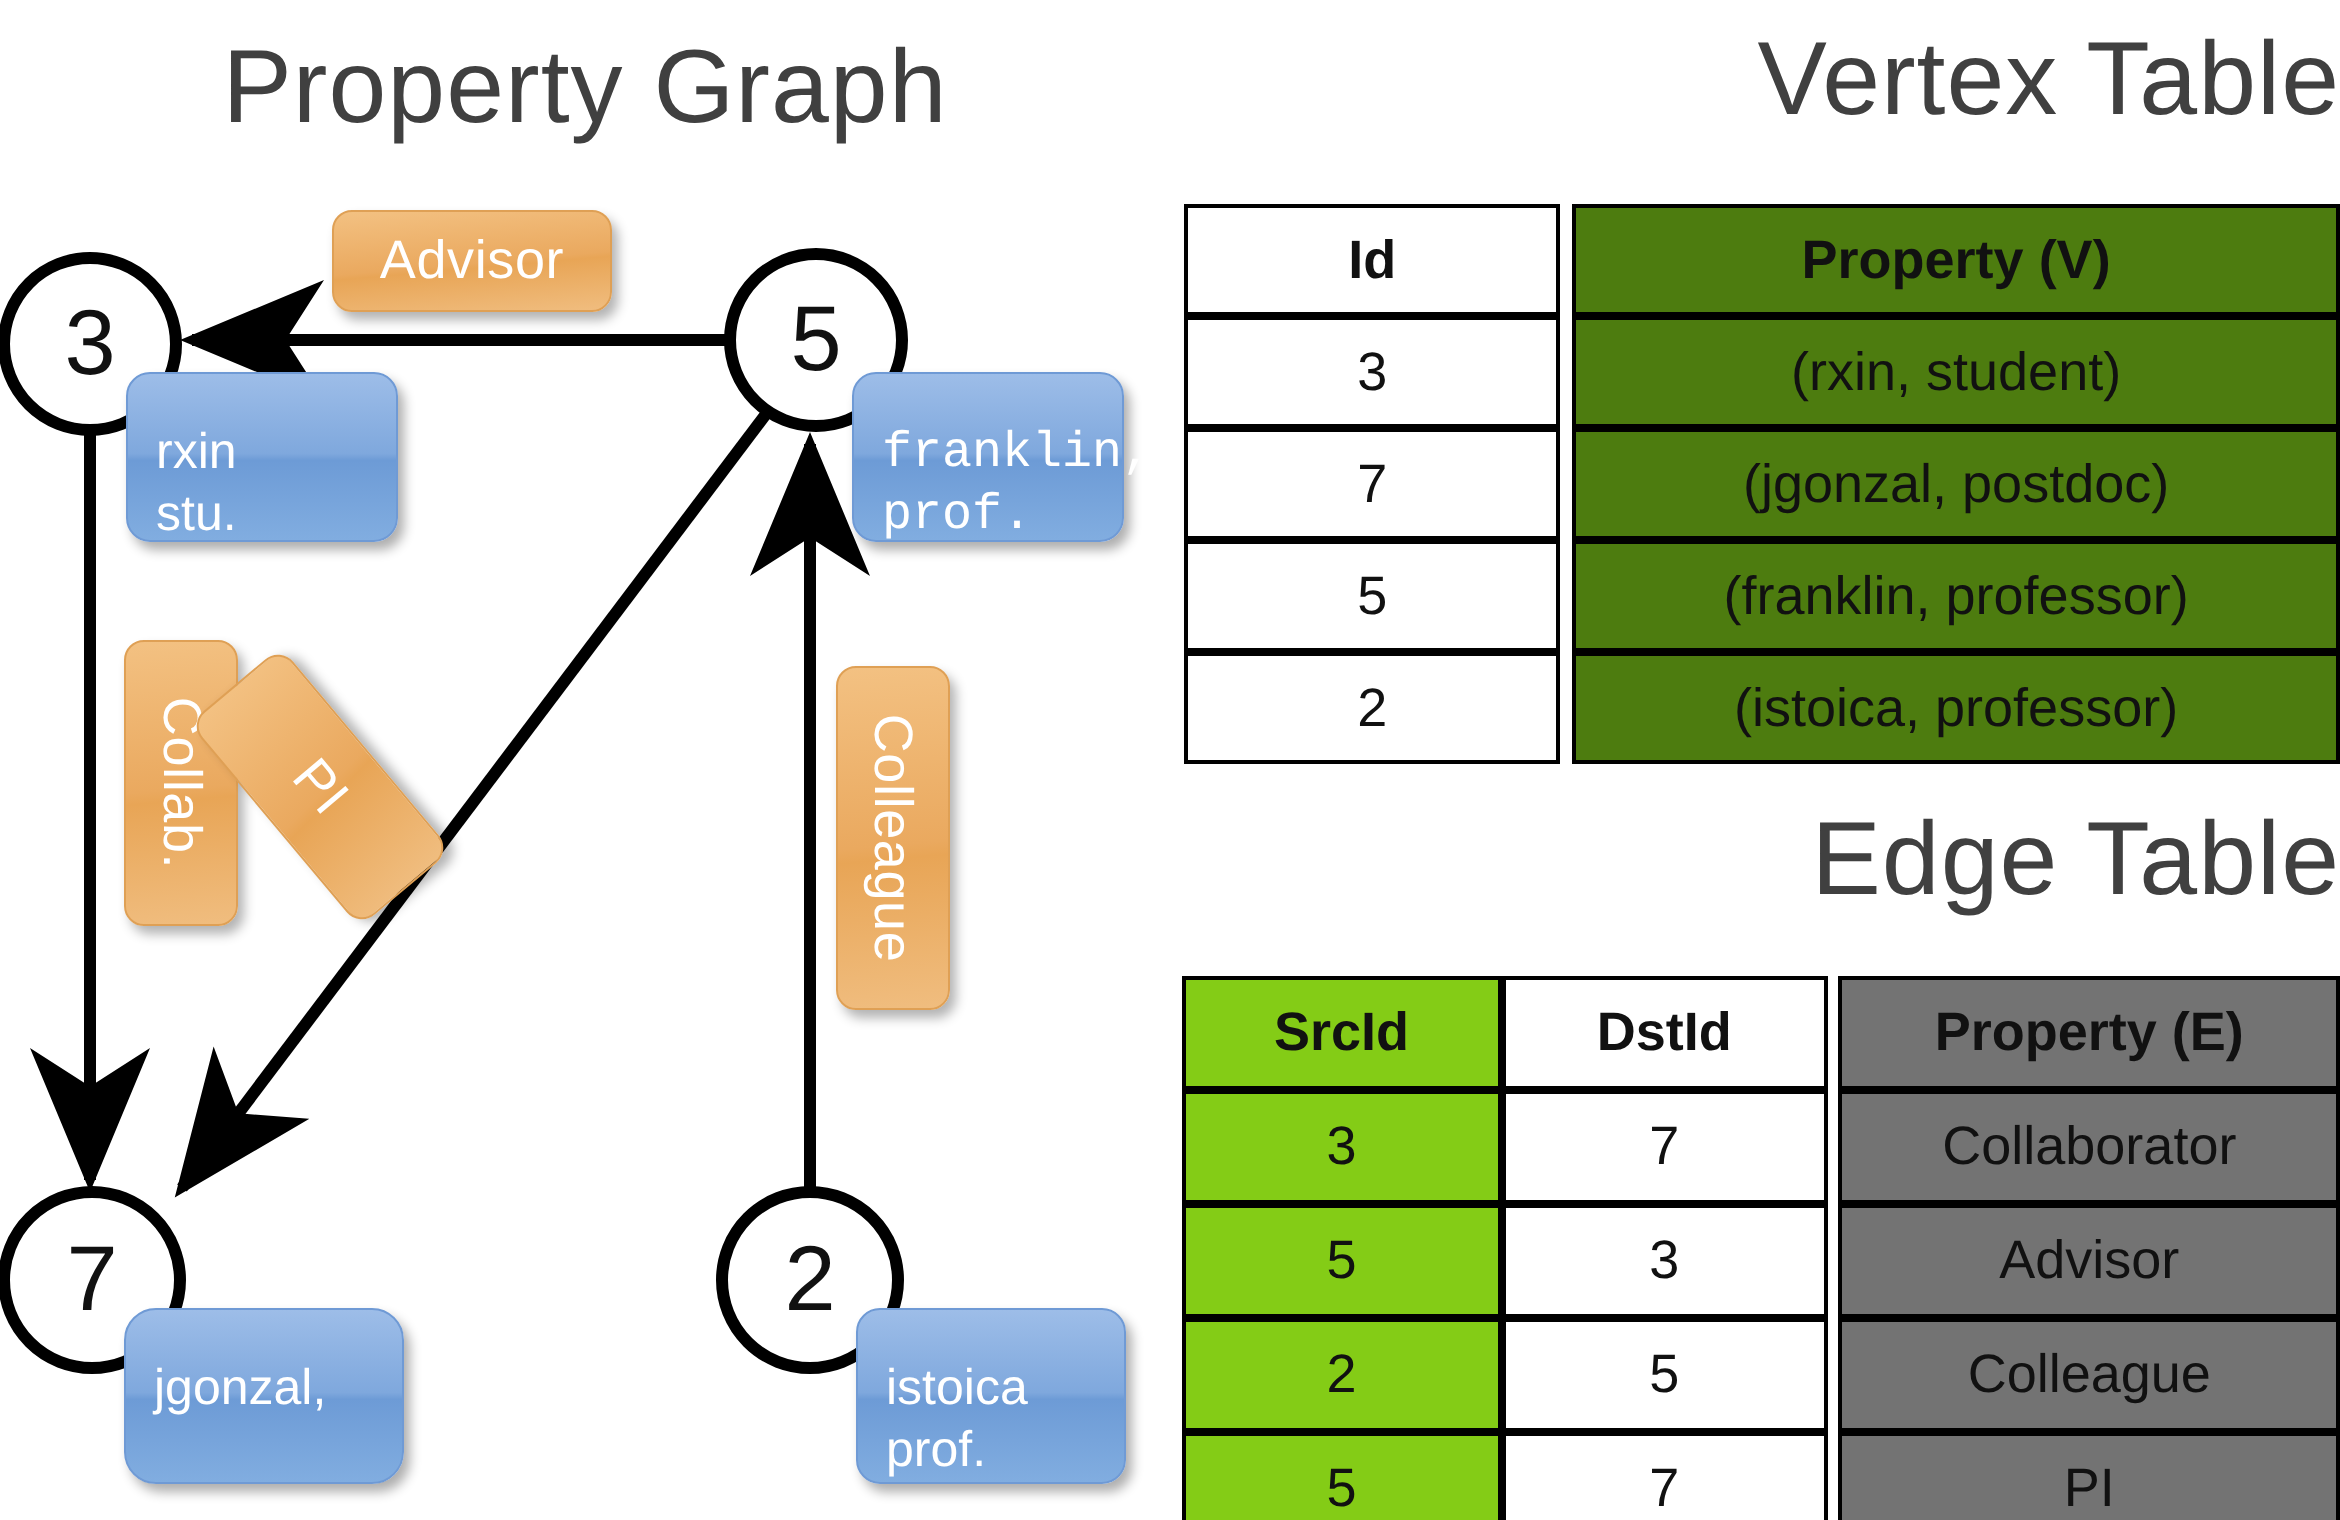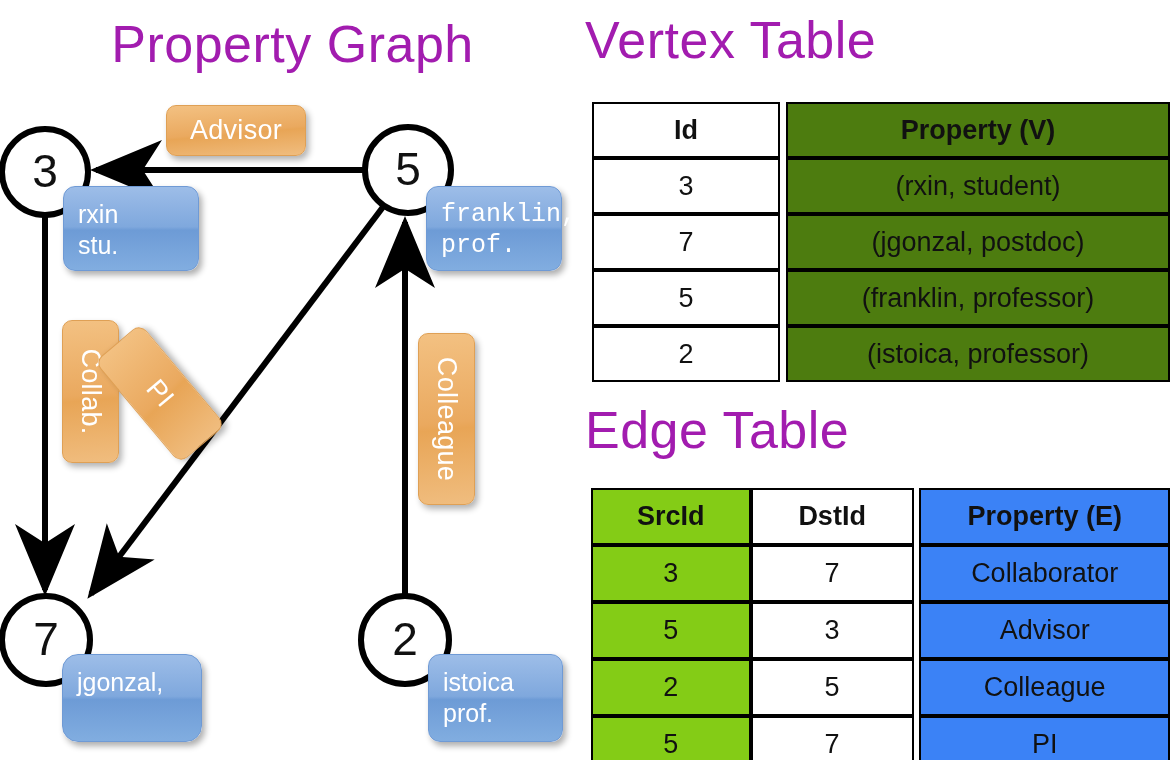--- a/index.html
+++ b/index.html
@@ -1,38 +1,38 @@
 <!DOCTYPE html>
 <html><head>
 <meta charset="utf-8">
 <style>
   html,body{margin:0;padding:0;background:#fff;}
   body{width:1170px;height:760px;position:relative;overflow:hidden;
        font-family:"Liberation Sans",sans-serif;color:#000;}
 
   
   .title{position:absolute;font-weight:300;letter-spacing:.5px;
-         white-space:nowrap;color:#a21caf;font-family:"Liberation Sans",sans-serif;}
+         white-space:nowrap;color:#404040;font-family:"Liberation Sans",sans-serif;}
   #title-property-graph{left:0;top:14px;width:585px;text-align:center;font-size:52px;}
-  #title-vertex-table{left:585px;top:10px;width:585px;text-align:left;font-size:52px;}
-  #title-edge-table{left:585px;top:400px;width:585px;text-align:left;font-size:52px;}
+  #title-vertex-table{left:585px;top:10px;width:585px;text-align:right;font-size:52px;}
+  #title-edge-table{left:585px;top:400px;width:585px;text-align:right;font-size:52px;}
 
   
   #graph{position:absolute;left:0;top:0;width:585px;height:760px;}
   #graph svg{position:absolute;left:0;top:0;}
 
   .node-label{position:absolute;font-size:46px;font-weight:300;color:#111;
               text-align:center;line-height:1;}
 
   
   .vprop{position:absolute;border-radius:12px;color:#fff;
          background:linear-gradient(180deg,#9dbde8 0%,#7fa8dd 48%,#6d9bd6 52%,#81ade0 100%);
          border:1px solid #6f9ad5;
          box-shadow:3px 4px 6px rgba(0,0,0,.32);
-         font-size:25px;line-height:1.25;padding:12px 0 0 14px;
+         font-size:25px;line-height:1.25;padding:24px 0 0 14px;
          box-sizing:border-box;font-weight:300;}
 
   .orange{background:linear-gradient(175deg,#f3c182 0%,#eaa95f 52%,#e8a556 56%,#f0bd7f 100%);
           border:1px solid #dfa055;box-shadow:3px 4px 6px rgba(0,0,0,.30);
           color:#fff;box-sizing:border-box;}
 
   .eprop-text{display:flex;align-items:center;justify-content:center;
               width:100%;height:100%;font-size:27px;font-weight:300;
               letter-spacing:.3px;white-space:nowrap;}
   .vert-text{transform:rotate(90deg);}
@@ -44,21 +44,21 @@
   .tbl td.hd{font-weight:bold;}
   .gapcol{border:none !important;width:6px;padding:0;}
 
   .vt td{font-size:27px;height:50px;}
   .vt td.idcol{width:186px;background:#fff;}
   .vt td.pcol{width:384px;background:#4d7c0f;}
 
   .et td{font-size:27px;height:51px;}
   .et td.srccol{width:160px;background:#84cc16;}
   .et td.dstcol{width:164px;background:#fff;}
-  .et td.epcol{width:252px;background:#3b82f6;}
+  .et td.epcol{width:252px;background:#737373;}
 </style>
 </head>
 <body>
 
 <div class="title" id="title-property-graph">Property Graph</div>
 <div class="title" id="title-vertex-table">Vertex Table</div>
 <div class="title" id="title-edge-table">Edge Table</div>
 
 <div id="graph">
 

